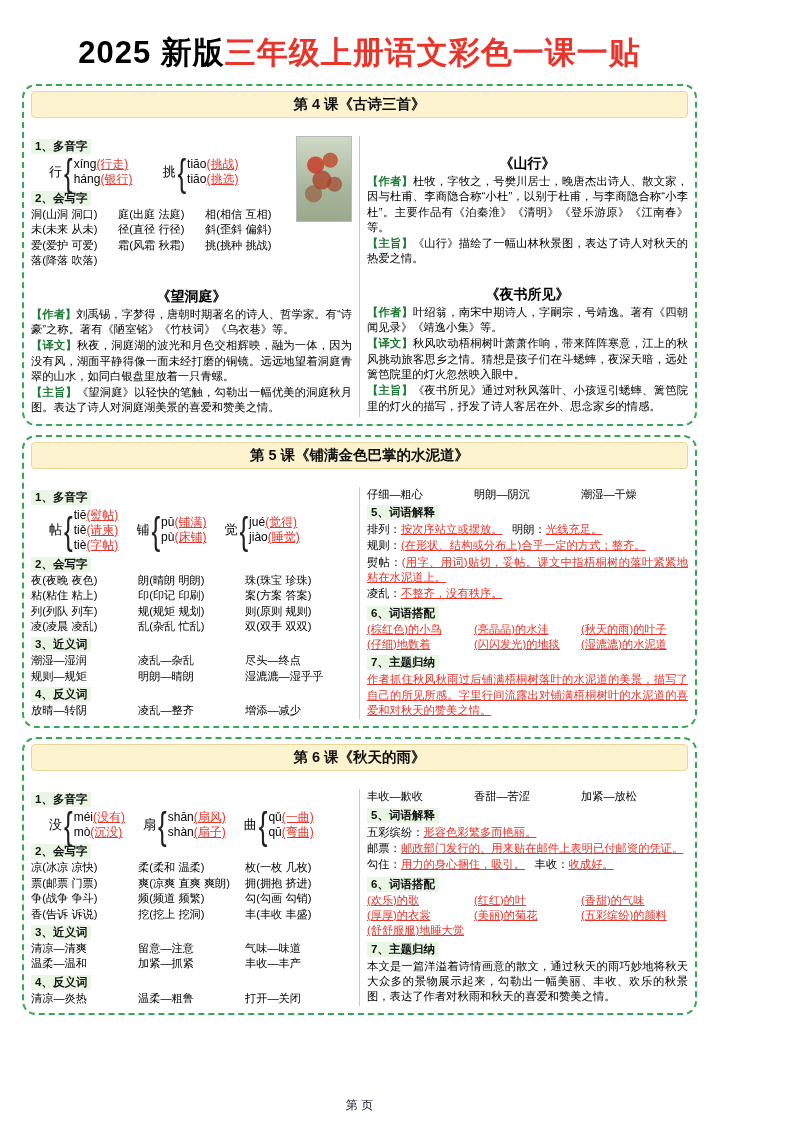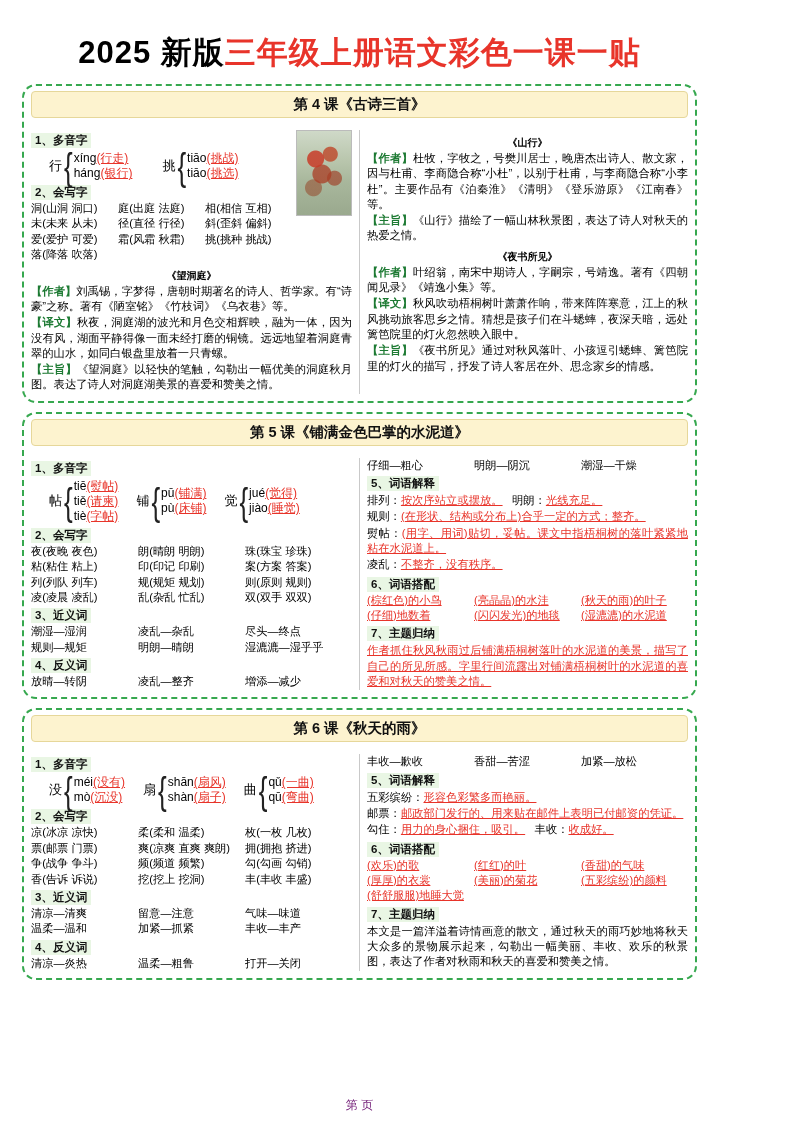--- a/index.html
+++ b/index.html
@@ -36,21 +36,21 @@
   }
   .lesson-head {
     background: #fdf3cf;
     border: 1px solid #e6d79a;
     border-radius: 4px;
     text-align: center;
     font-weight: bold;
     font-size: 14.5px;
     color: #111;
     padding: 3px 16px;
-    margin-bottom: 12px;
+    margin-bottom: 18px;
   }
   .cols {
     display: flex;
     gap: 7px;
     align-items: stretch;
   }
   .col {
     width: 50%;
     position: relative;
   }
@@ -109,22 +109,22 @@
     display: grid;
     grid-template-columns: 1fr 1fr 1fr;
     font-size: 11.2px;
     line-height: 15.4px;
   }
 
   
   .poemtitle {
     text-align: center;
     font-weight: bold;
-    font-size: 10px;
-    margin: 6px 0 1px 0;
+    font-size: 14px;
+    margin: 19px 0 1px 0;
   }
   .tagline {
     font-size: 11.3px;
     line-height: 15.3px;
     margin: 1px 0;
     text-align: justify;
   }
   .tagbox {
     color: #1d7a33;
     font-weight: bold;
@@ -150,21 +150,21 @@
       radial-gradient(circle at 45% 55%, rgba(170,60,35,.75) 0 9px, transparent 10px),
       radial-gradient(circle at 75% 62%, rgba(160,70,45,.7) 0 7px, transparent 8px),
       radial-gradient(circle at 25% 78%, rgba(150,80,50,.6) 0 8px, transparent 9px);
   }
 
   .footer {
     position: absolute;
     bottom: 8px; left: 0; right: 0;
     text-align: center;
     font-size: 12px;
-    color: #701a75;
+    color: #0f172a;
   }
   .leftpad { padding-left: 18px; }
 </style>
 </head>
 <body>
 
 <div class="page">
 
   <div class="title">
     <span class="t-black">2025 新版</span><span class="t-red">三年级上册语文彩色一课一贴</span>

